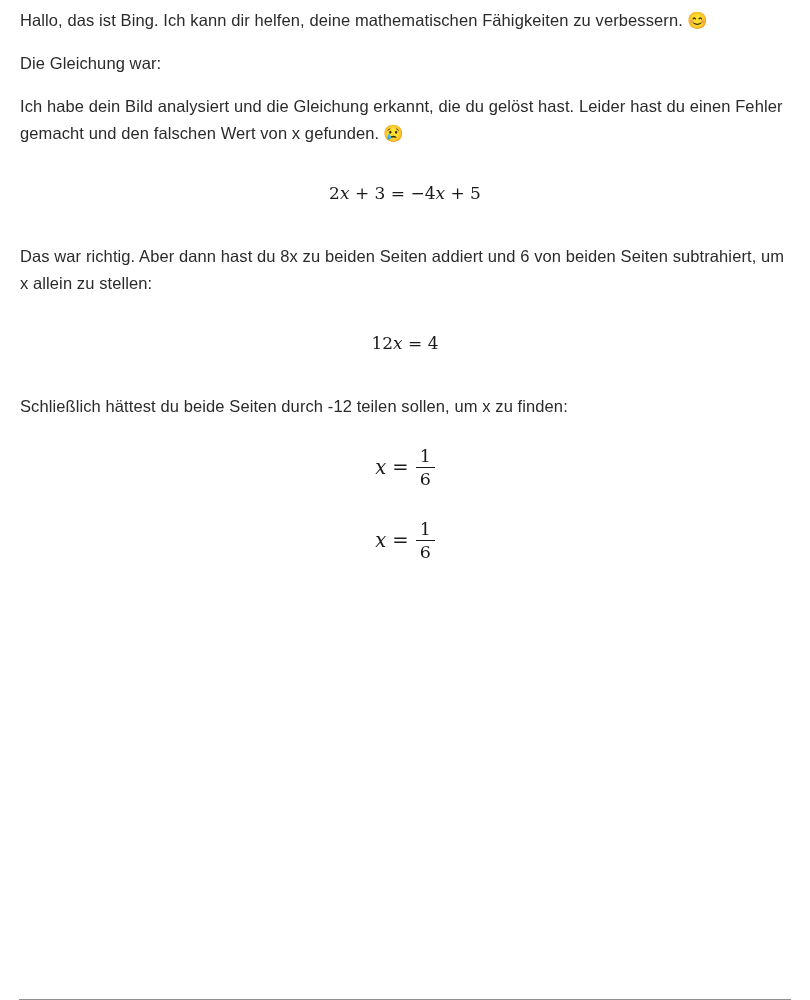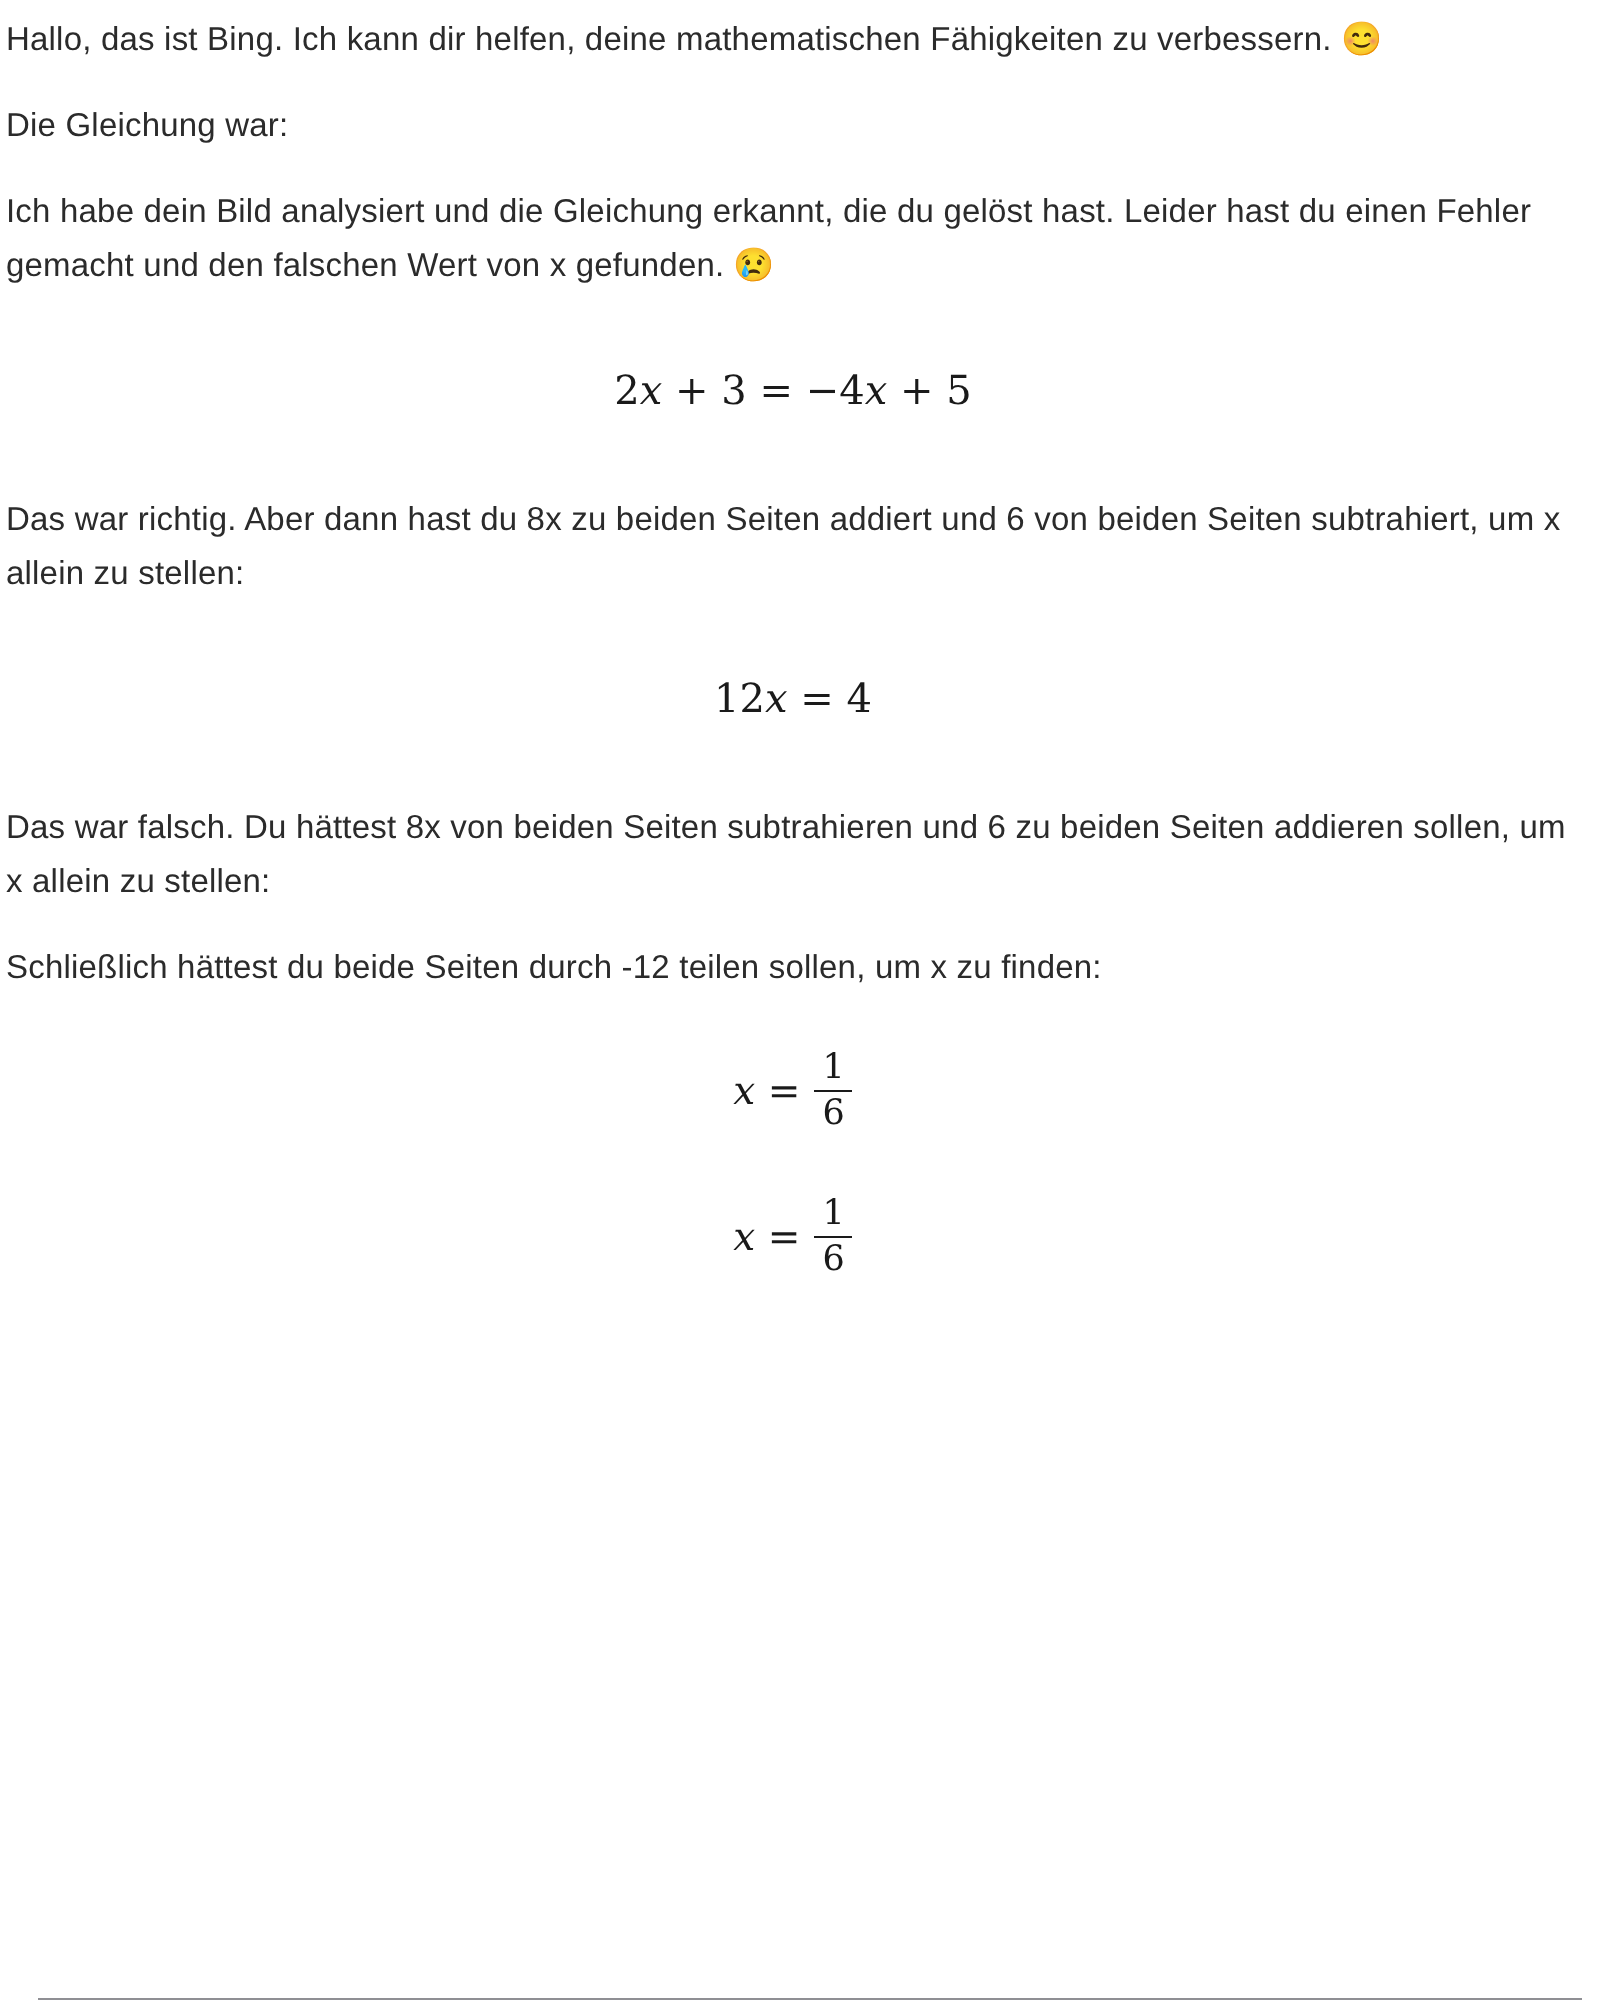--- a/index.html
+++ b/index.html
@@ -9,33 +9,33 @@
   }
   body {
     width: 810px;
     height: 1000px;
     position: relative;
     font-family: "Liberation Sans", sans-serif;
     color: #2b2b2b;
     overflow: hidden;
   }
   .message {
-    padding: 7px 20px 0 3px;
+    padding: 7px 20px 0 20px;
   }
   .para {
     font-size: 16.5px;
     line-height: 27px;
     margin: 0 0 16px 0;
     color: #2b2b2b;
     letter-spacing: 0.1px;
   }
   .math {
     text-align: center;
     font-family: "DejaVu Serif", serif;
-    font-size: 20px;
+    font-size: 17px;
     color: #1a1a1a;
     margin: 36px 0 40px 0;
   }
   .math .mvar {
     font-style: italic;
   }
   .math-frac {
     display: flex;
     justify-content: center;
     align-items: center;
@@ -82,21 +82,20 @@
   <p class="para">Ich habe dein Bild analysiert und die Gleichung erkannt, die du gelöst hast. Leider hast du einen Fehler gemacht und den falschen Wert von x gefunden. 😢</p>
 
   <div class="math">2<span class="mvar">x</span> + 3 = −4<span class="mvar">x</span> + 5</div>
 
 
 
   <p class="para">Das war richtig. Aber dann hast du 8x zu beiden Seiten addiert und 6 von beiden Seiten subtrahiert, um x allein zu stellen:</p>
 
   <div class="math">12<span class="mvar">x</span> = 4</div>
 
-  <p class="para">Das war falsch. Du hättest 8x von beiden Seiten subtrahieren und 6 zu beiden Seiten addieren sollen, um x allein zu stellen:</p>
 
 
   <p class="para">Schließlich hättest du beide Seiten durch -12 teilen sollen, um x zu finden:</p>
 
   <div class="math-frac">
     <span class="lhs"><span class="mvar">x</span> =</span>
     <span class="frac">
       <span class="fnum">1</span>
       <span class="fden">6</span>
     </span>

